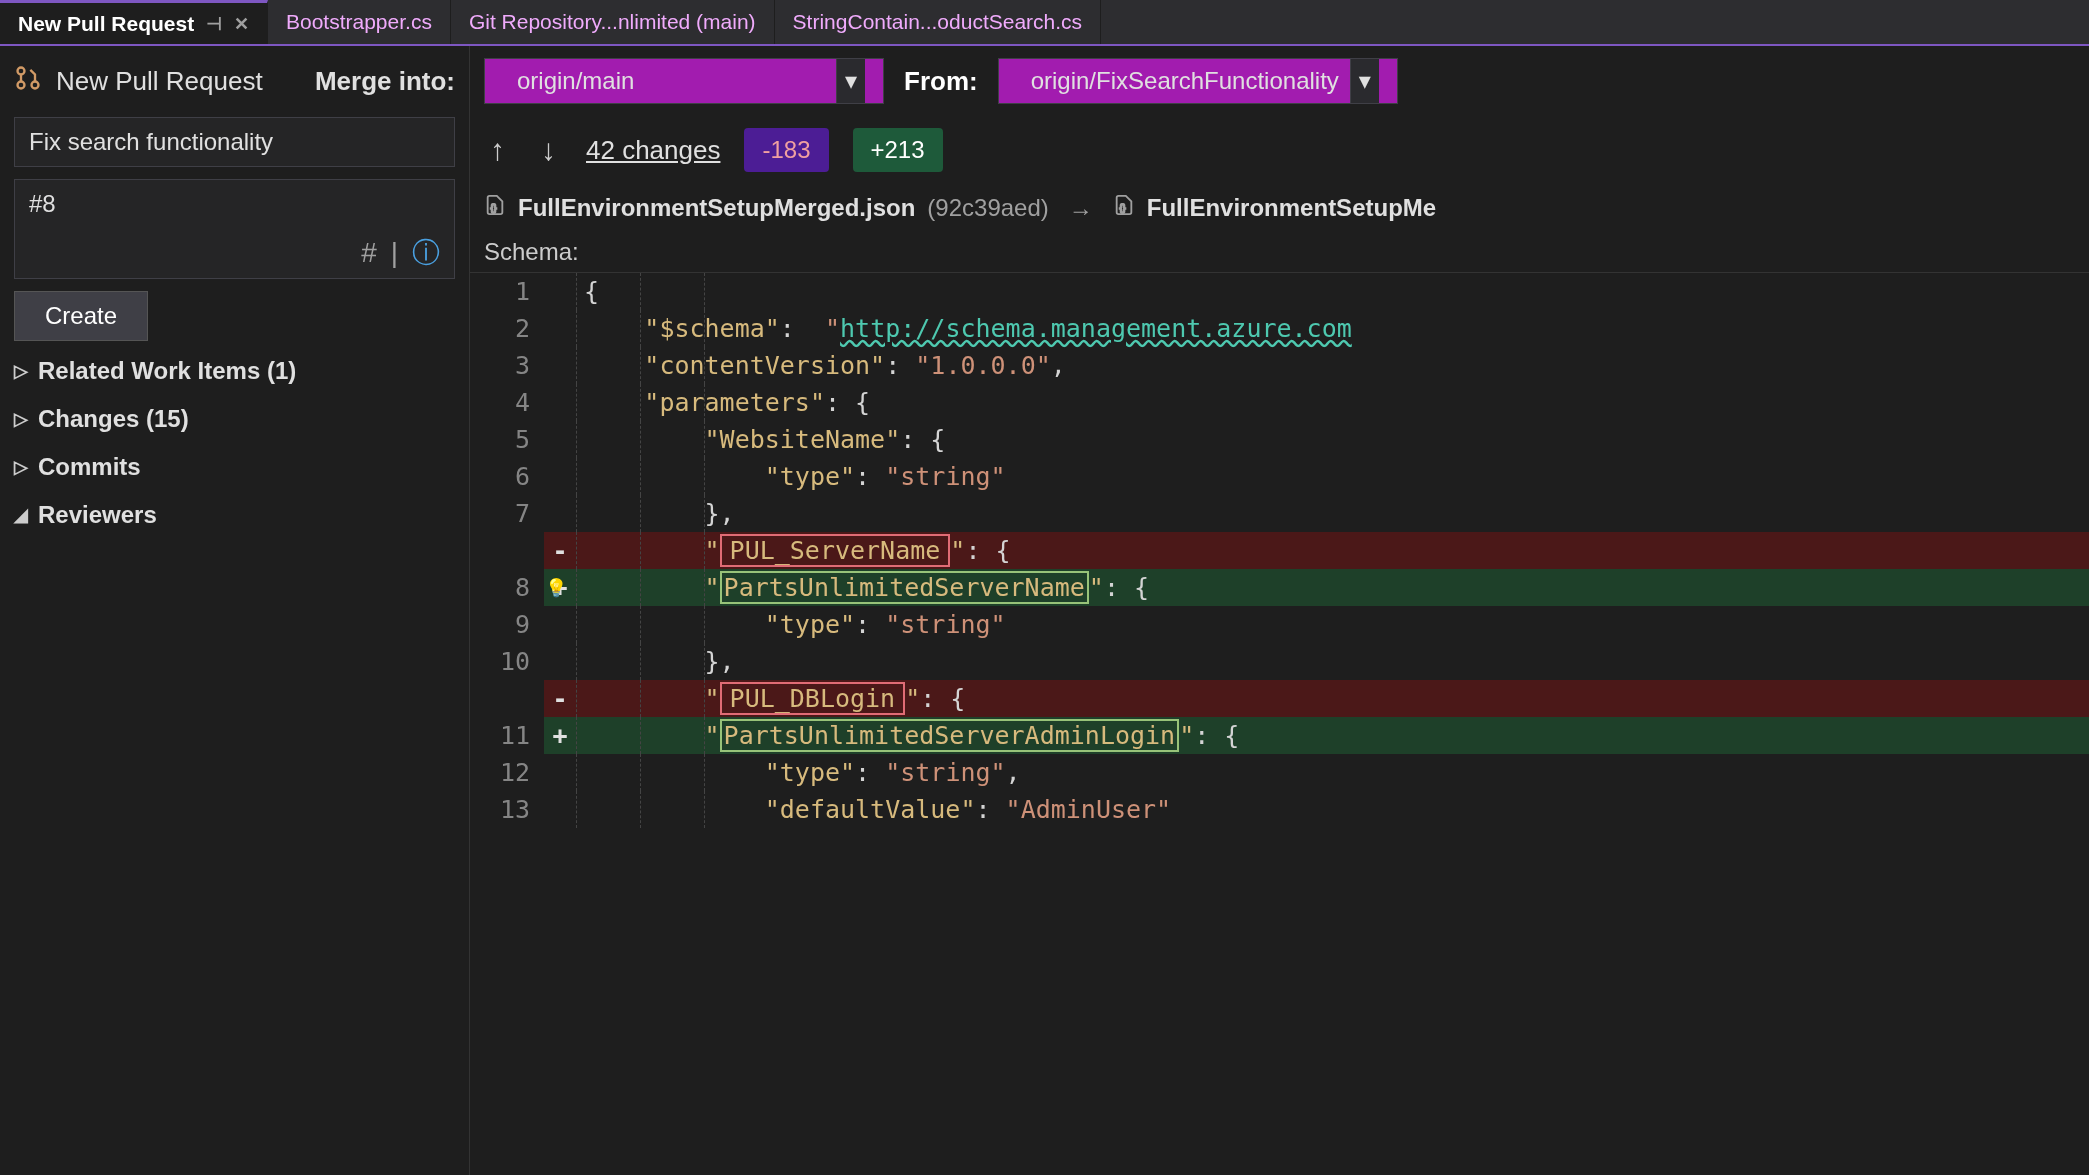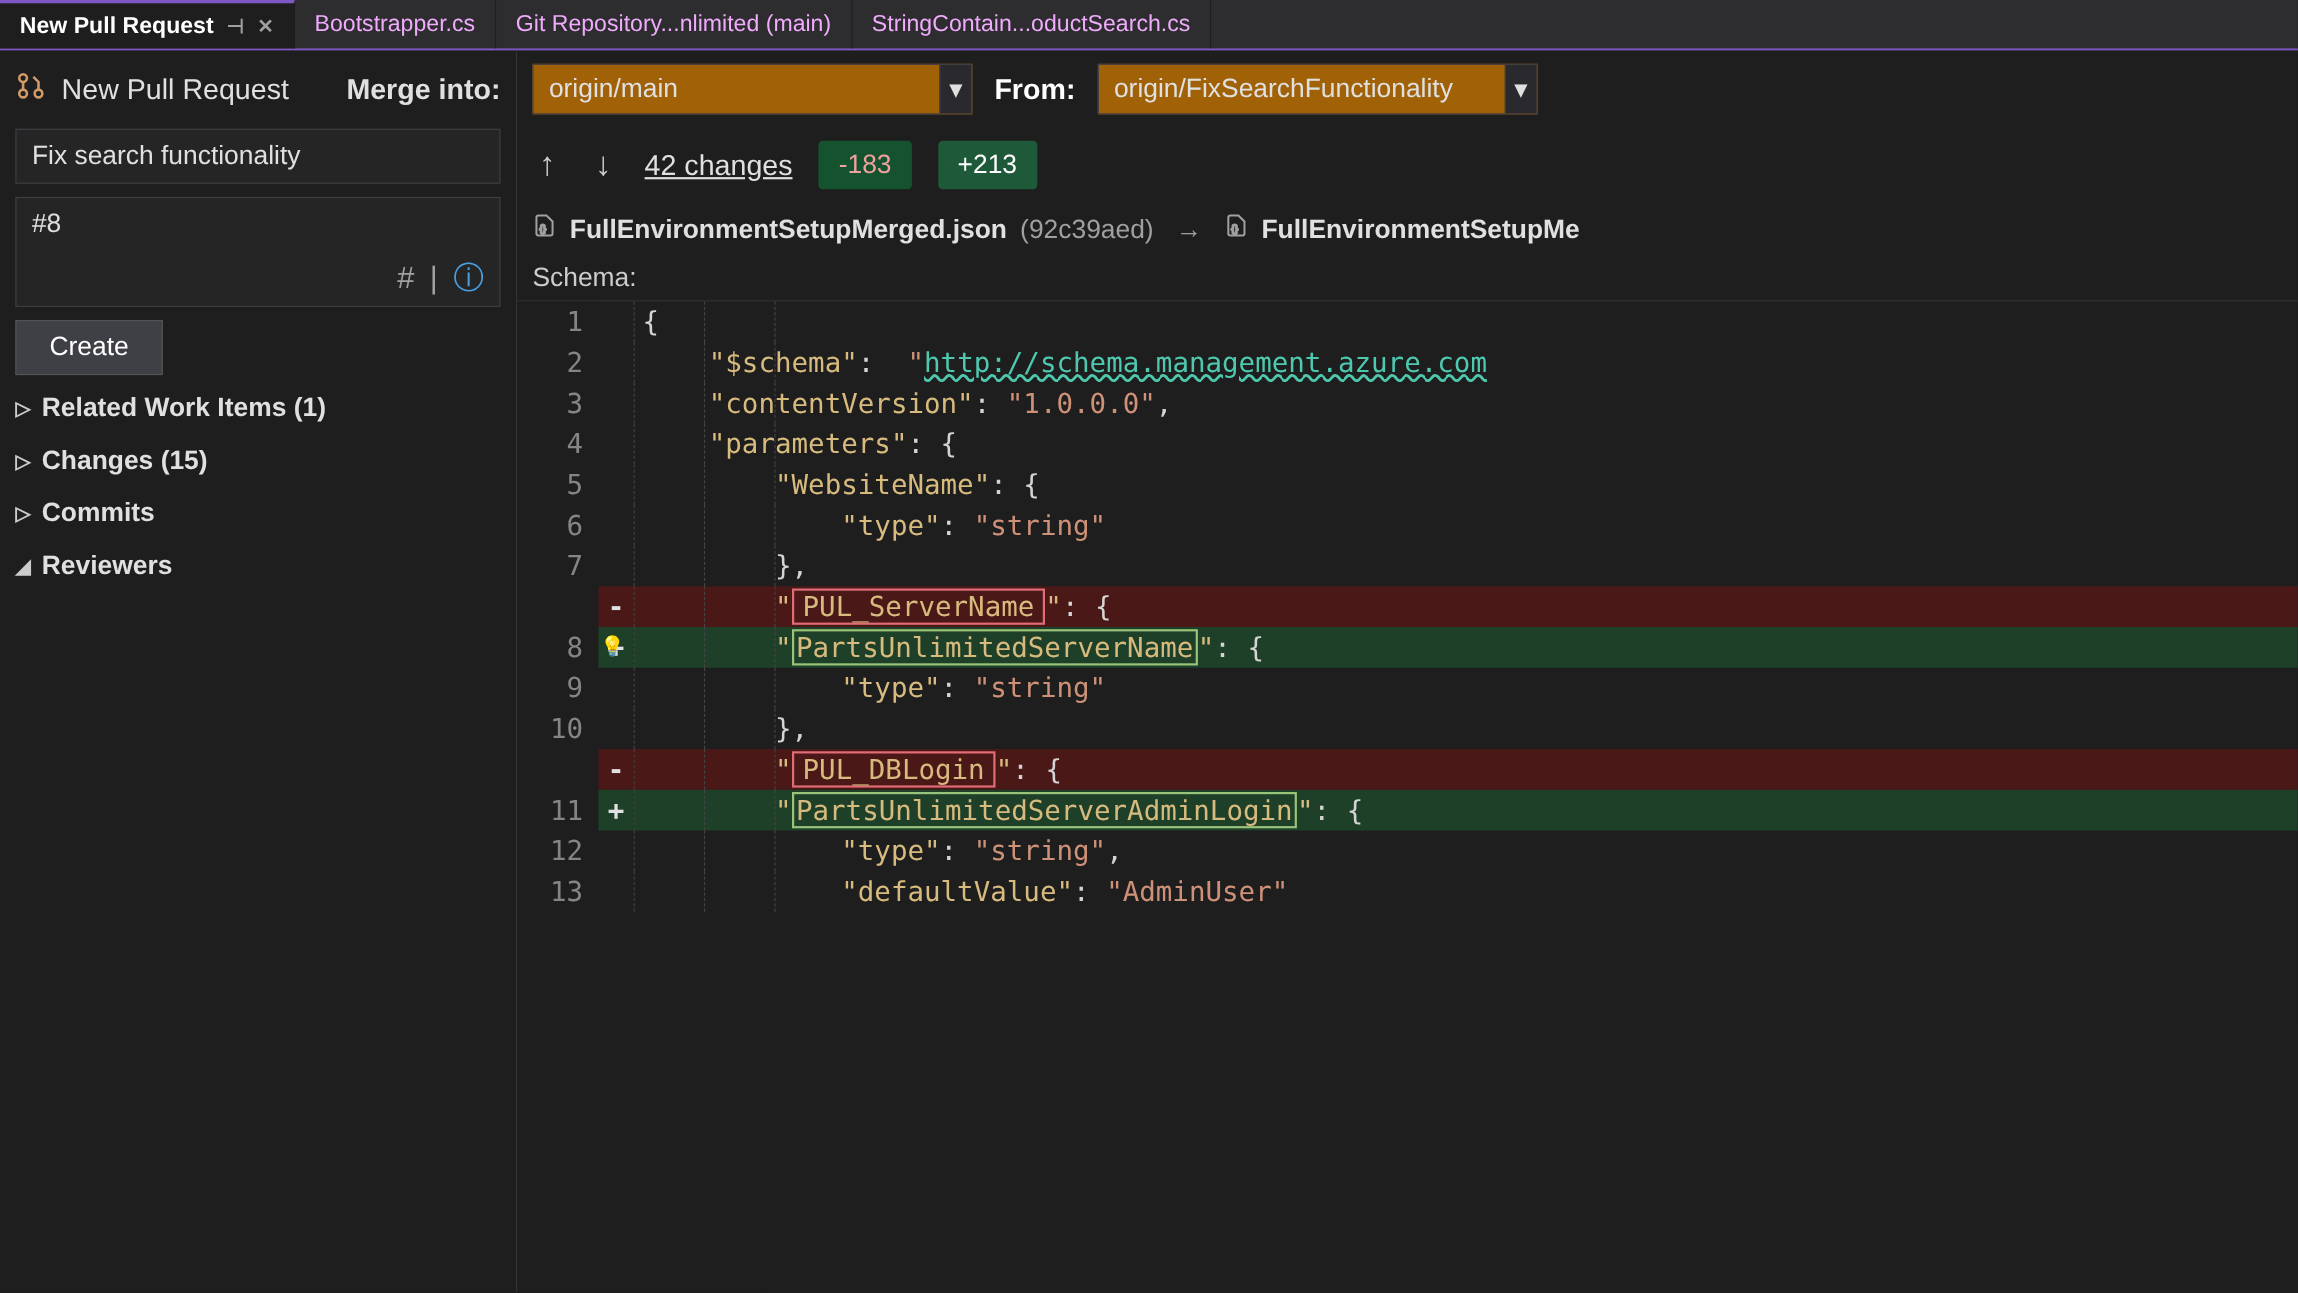--- a/index.html
+++ b/index.html
@@ -148,25 +148,25 @@
     }
     .top-row {
       display: flex;
       align-items: center;
       gap: 20px;
       padding: 12px 14px;
     }
     .dropdown {
       display: flex;
       align-items: center;
-      background: #a16207;
+      background: #a21caf;
       border: 1px solid #3f3f46;
       min-width: 400px;
       height: 46px;
-      padding: 0 14px;
+      padding: 0 32px;
       color: #e0e0e0;
       font-size: 24px;
       cursor: pointer;
     }
     .dropdown .arrow {
       margin-left: auto;
       background: #2a2a2e;
       padding: 0 8px;
       height: 100%;
       display: flex;
@@ -195,21 +195,21 @@
       color: #e0e0e0;
       font-size: 26px;
       text-decoration: underline;
     }
     .badge {
       padding: 8px 18px;
       border-radius: 4px;
       font-size: 24px;
       color: #ffffff;
     }
-    .badge.red { background: #14532d; color: #f0a0a0; }
+    .badge.red { background: #4c1d95; color: #f0a0a0; }
     .badge.green { background: #1e5a3a; color: #ffffff; }
     .file-compare {
       display: flex;
       align-items: center;
       gap: 12px;
       padding: 8px 14px;
       font-size: 24px;
       color: #e0e0e0;
     }
     .file-compare .file-icon {

